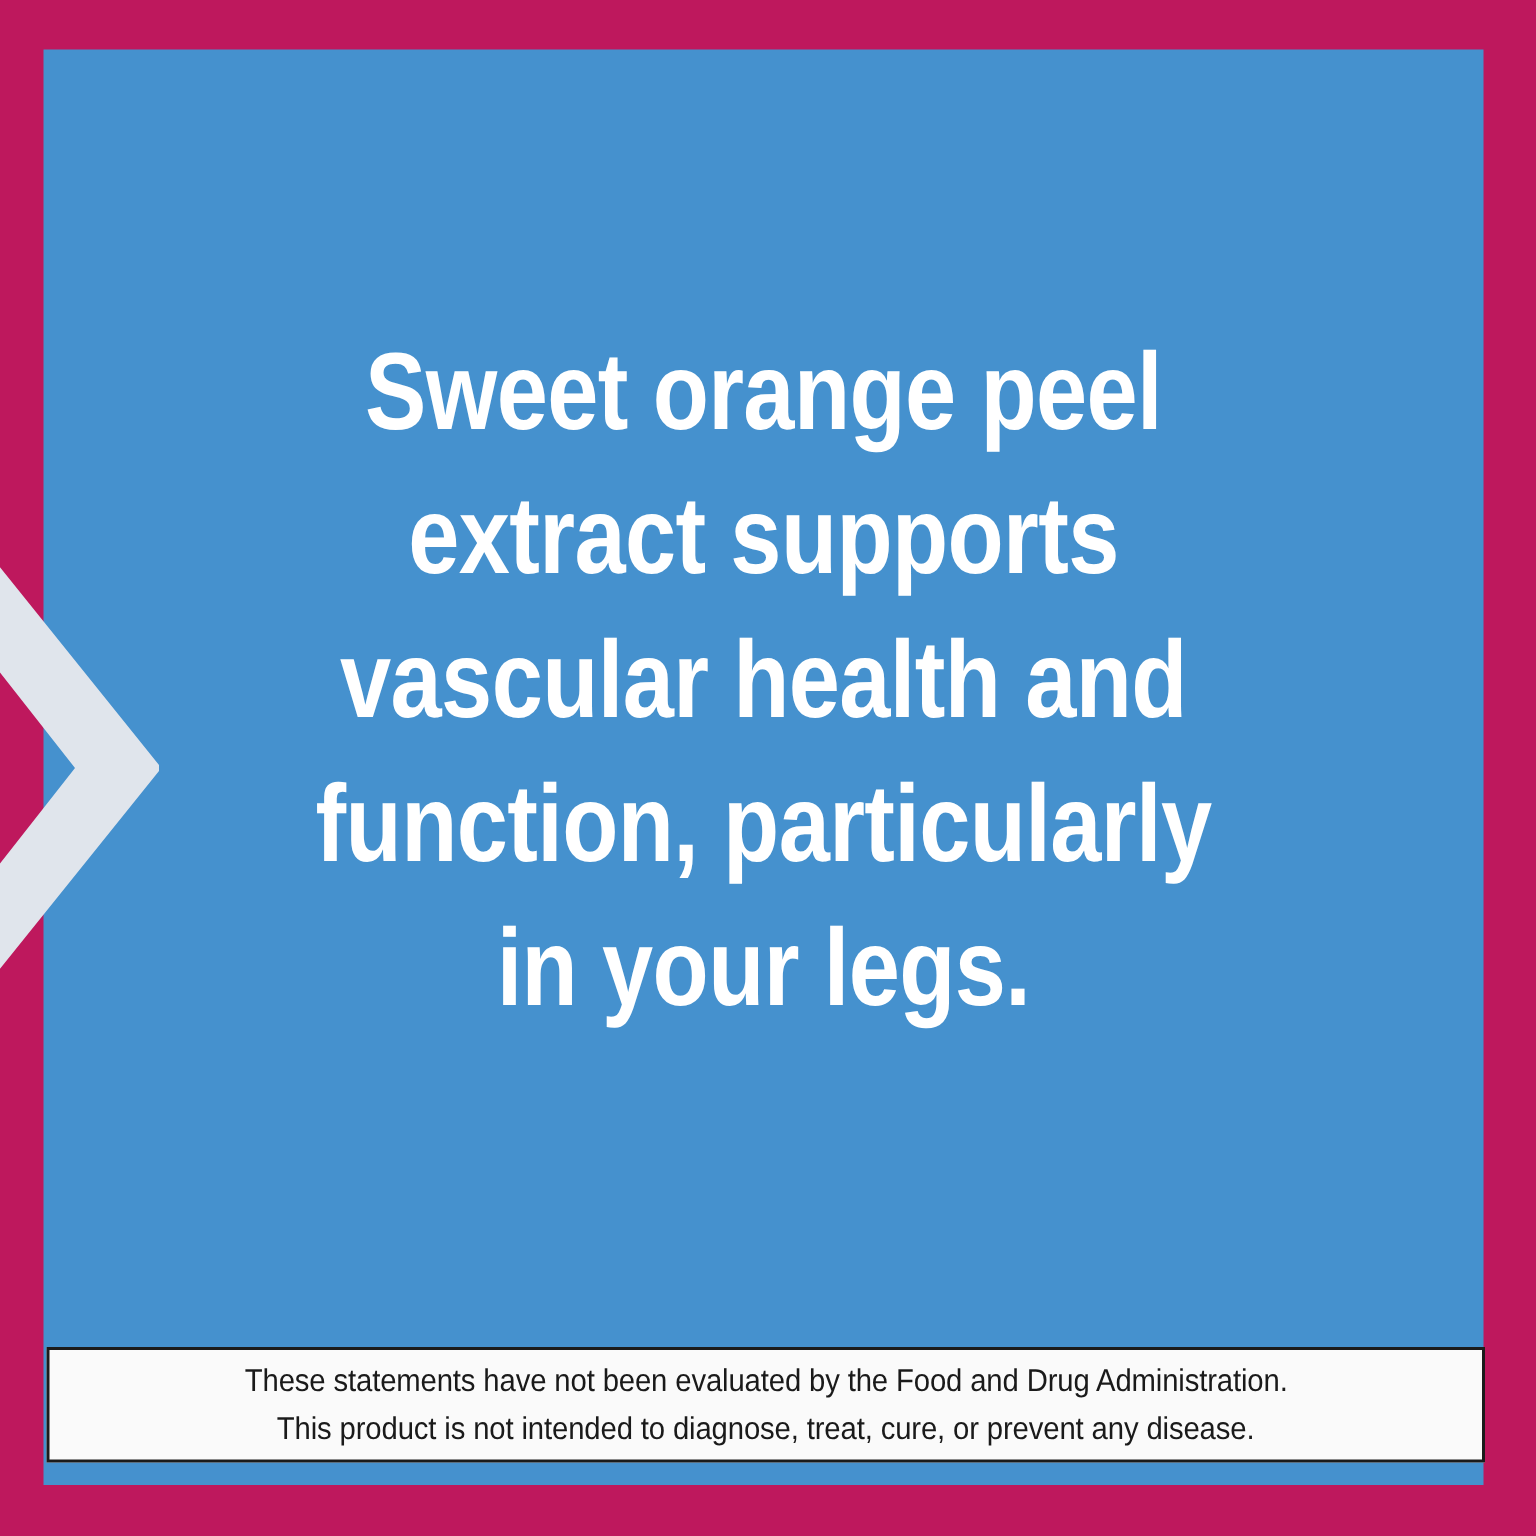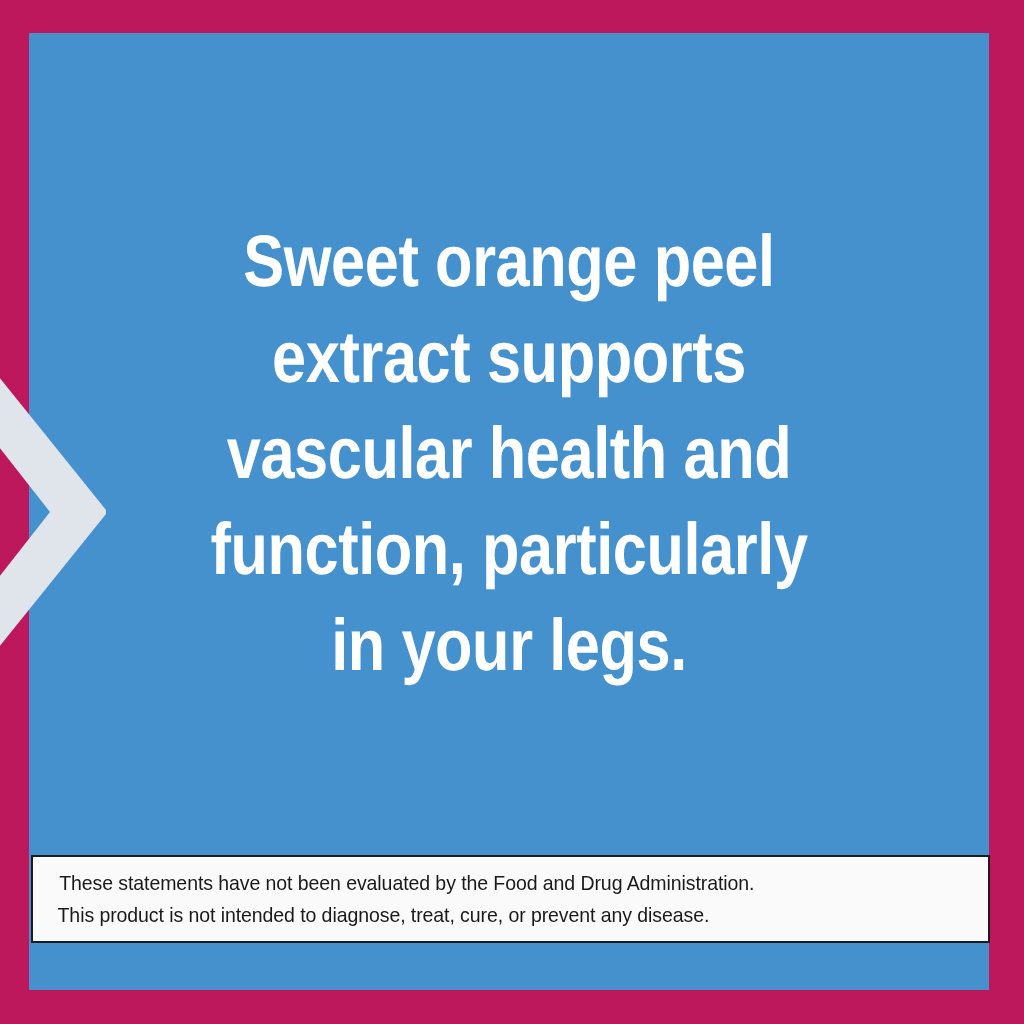--- a/index.html
+++ b/index.html
@@ -64,29 +64,29 @@
     transform: scaleX(0.84);
     transform-origin: center top;
     white-space: pre-line;
     text-rendering: geometricPrecision;
   }
 
   
   #disclaimer-box {
     position: absolute;
     left: 31px;
-    top: 855px;
+    top: 898px;
     width: 959px;
-    height: 88px;
+    height: 77px;
     box-sizing: border-box;
     background: #fafafa;
     border: 2px solid #1b1b1b;
     display: flex;
     flex-direction: column;
-    align-items: flex-start;
+    align-items: center;
     justify-content: center;
   }
   .disclaimer-line {
     color: #1a1a1a;
     font-family: "Liberation Sans", sans-serif;
     font-weight: normal;
     font-size: 21px;
     line-height: 32px;
     letter-spacing: -0.1px;
     white-space: nowrap;

